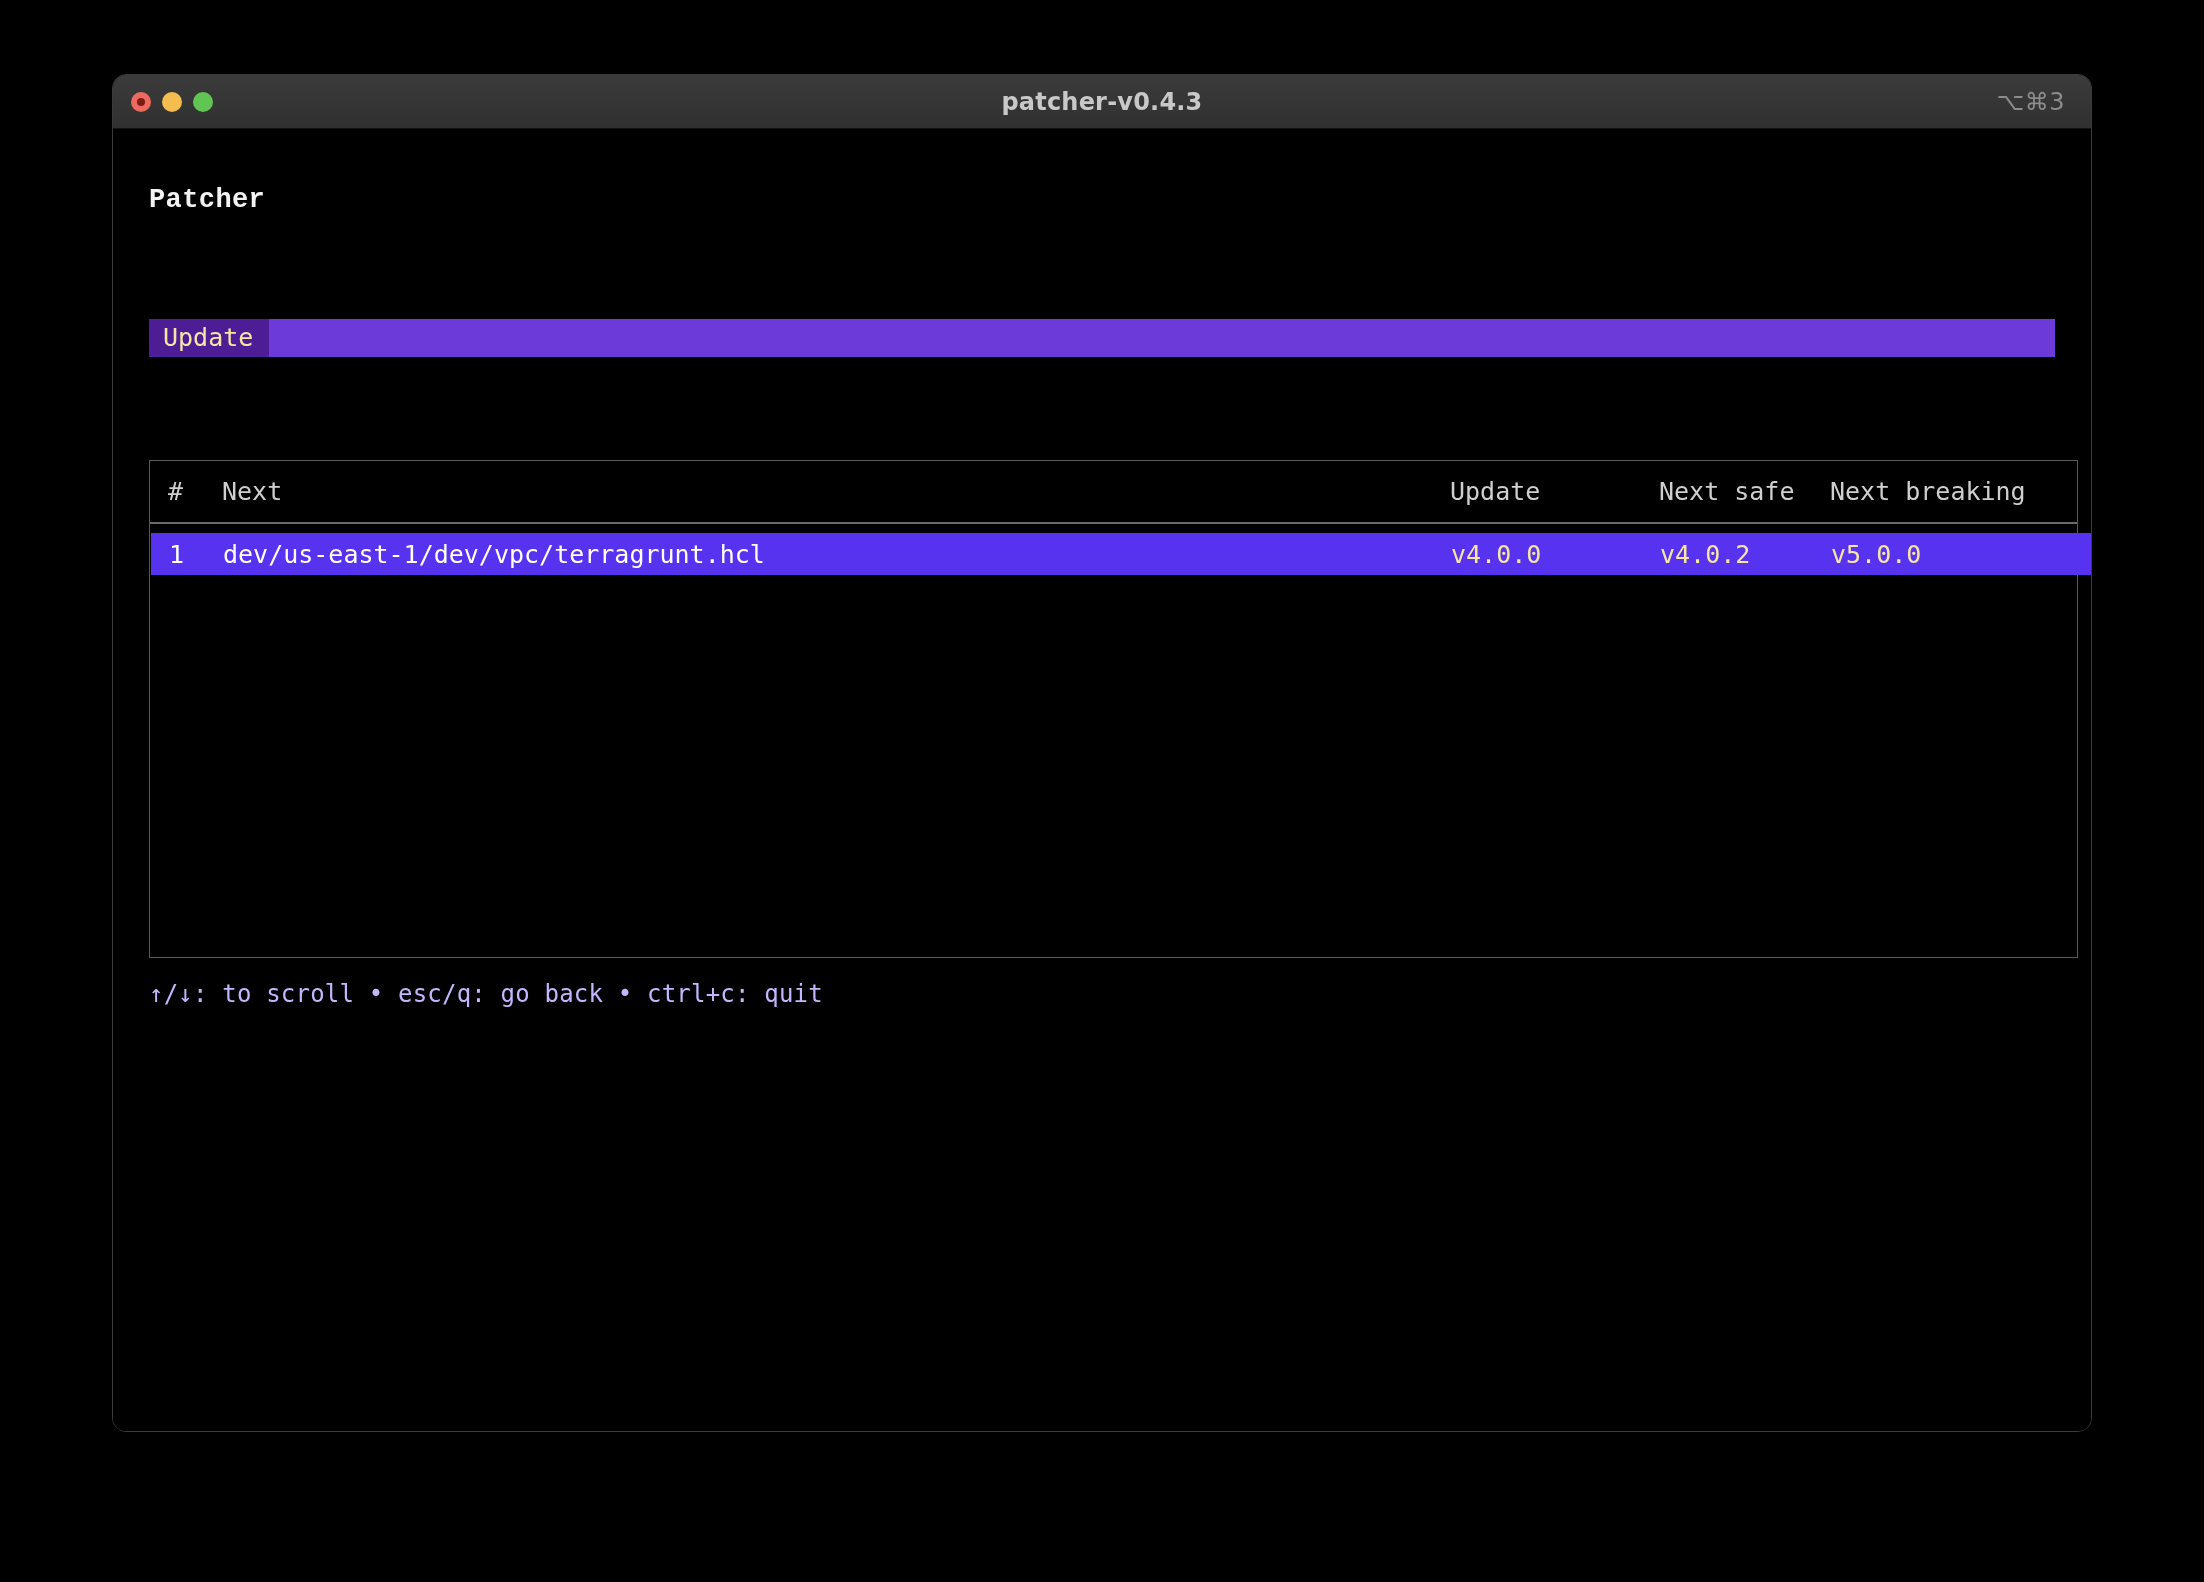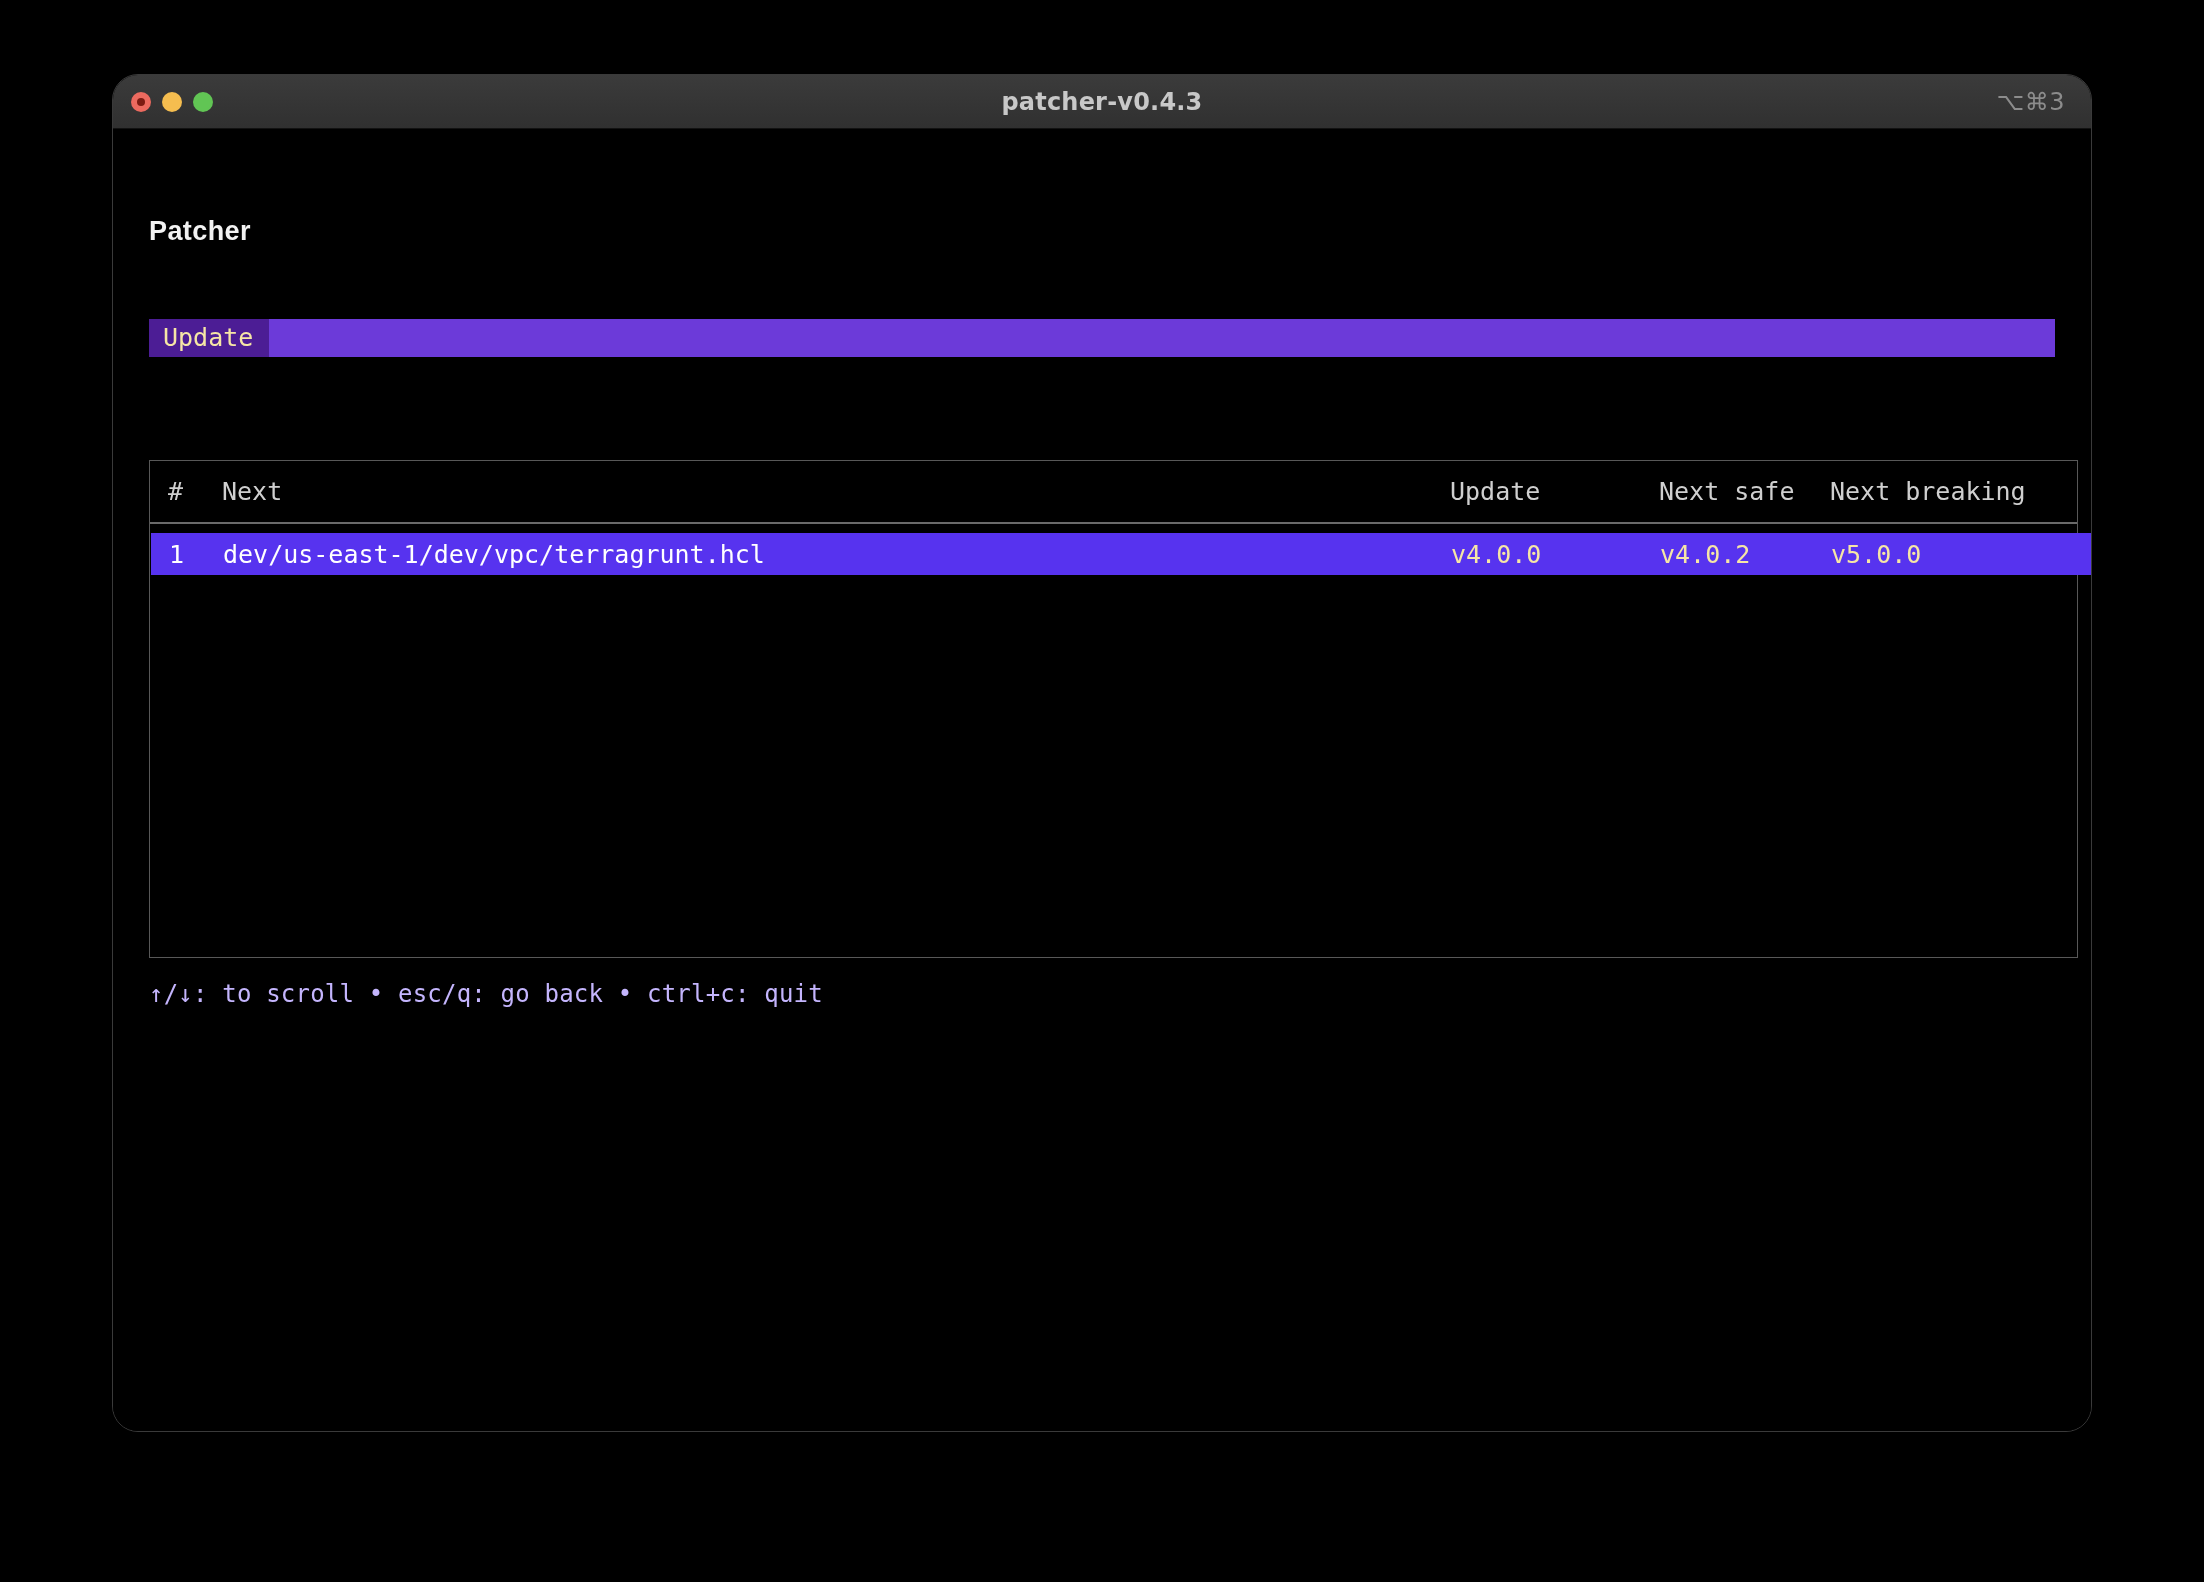--- a/index.html
+++ b/index.html
@@ -17,21 +17,21 @@
 
   
   .window {
     position: absolute;
     left: 112px;
     top: 74px;
     width: 1980px;
     height: 1358px;
     background: #000000;
     border: 1px solid #3a3a3a;
-    border-radius: 26px;
+    border-radius: 14px;
     box-sizing: border-box;
     overflow: hidden;
     box-shadow: 0 10px 34px rgba(0,0,0,0.9);
   }
 
   .titlebar {
     position: relative;
     height: 54px;
     background: linear-gradient(180deg, #3b3b3b 0%, #353535 55%, #303030 100%);
     border-bottom: 1px solid #121212;
@@ -99,25 +99,24 @@
     height: calc(100% - 54px);
     background: #000000;
     padding: 0;
   }
 
   .app-heading {
     position: absolute;
     left: 36px;
     top: 56px;
     color: #f2f2f2;
-    font-family: Liberation Sans, sans-serif;
+    font-family: Liberation Mono, monospace;
     font-weight: bold;
     font-size: 27px;
     letter-spacing: 0.4px;
-    margin-top: 31px;
   }
 
   .tabbar {
     position: absolute;
     left: 36px;
     top: 190px;
     width: 1906px;
     height: 38px;
     background: #6c3ad9;
     display: flex;

